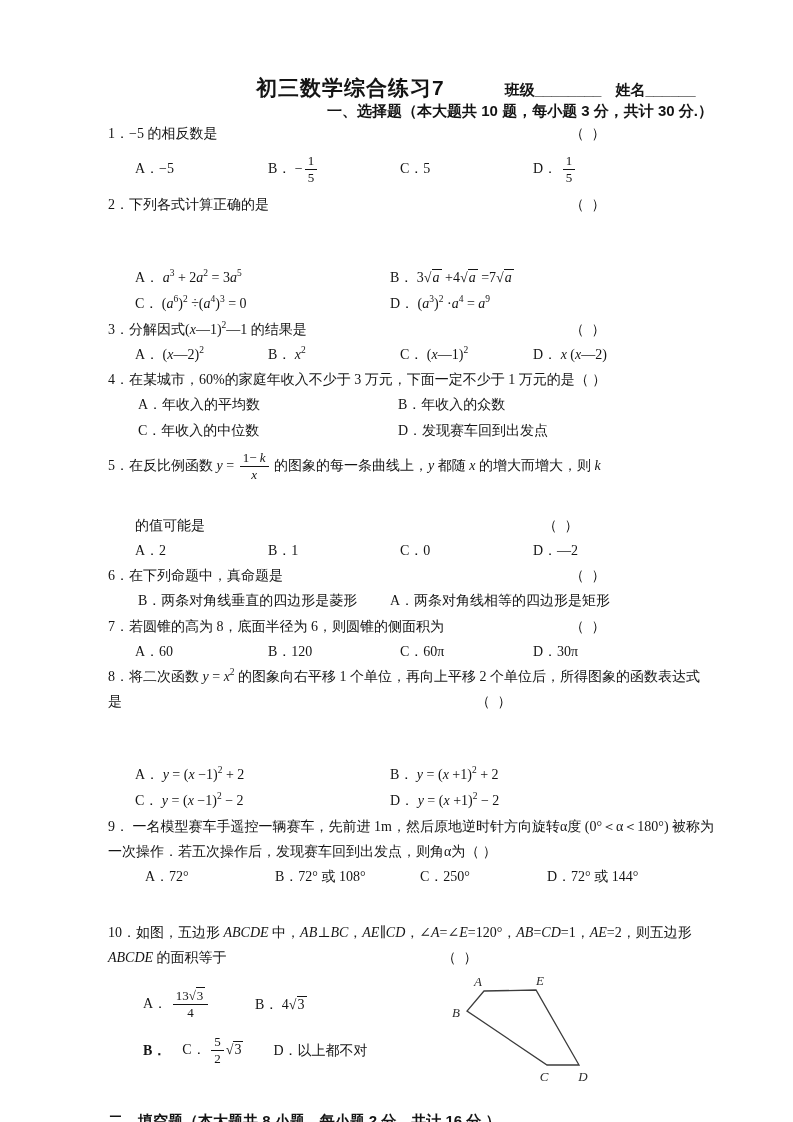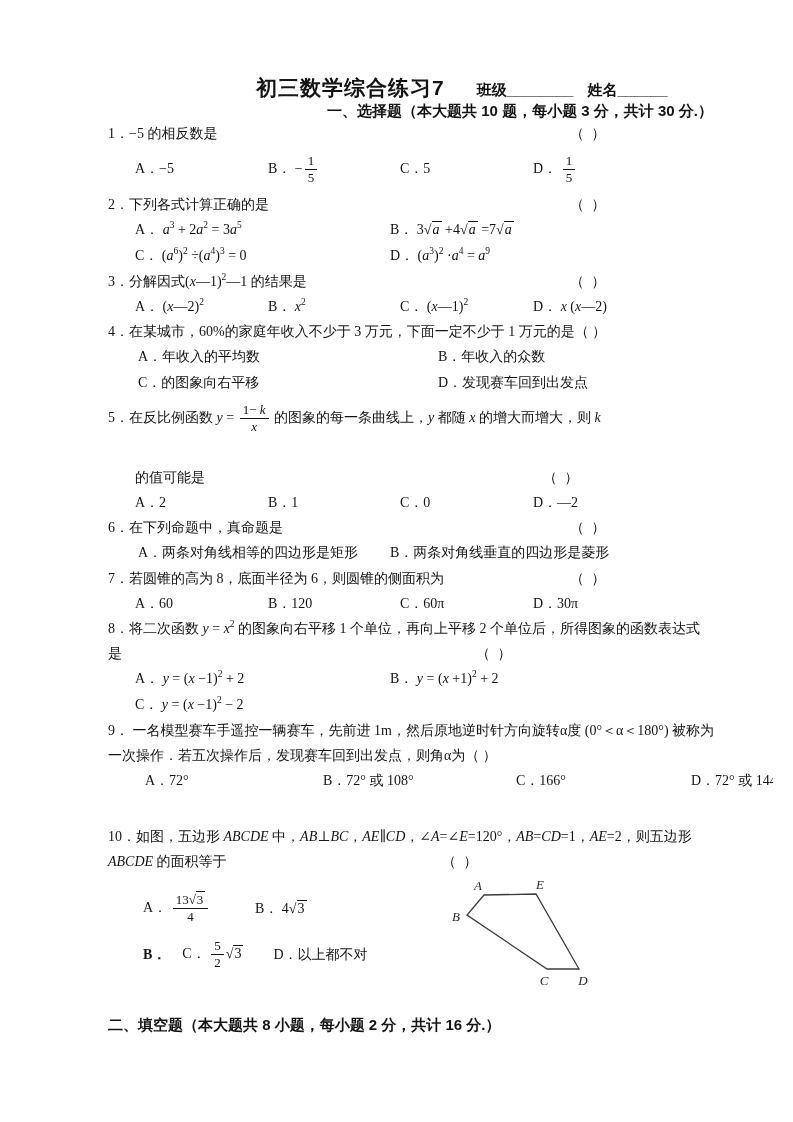--- a/index.html
+++ b/index.html
@@ -13,21 +13,21 @@
   .content { padding:74px 60px 0 88px; }
 
   
   .header-row { display:flex; align-items:baseline; white-space:nowrap; }
   .exam-title {
     font-family:"Liberation Sans","DejaVu Sans",sans-serif;
     font-weight:bold; font-size:21px; letter-spacing:1px; margin-left:148px;
   }
   .fill-fields {
     font-family:"Liberation Sans","DejaVu Sans",sans-serif;
-    font-weight:bold; font-size:15px; margin-left:32px;
+    font-weight:bold; font-size:15px; margin-left:60px;
   }
   .fill-fields .gap { display:inline-block; width:14px; }
 
   
   .sec-head {
     font-family:"Liberation Sans","DejaVu Sans",sans-serif;
     font-weight:bold; font-size:15px; white-space:nowrap;
   }
   .sec-one { margin-top:0;text-align:right; }
   .sec-two { margin-top:38px; }
@@ -36,25 +36,25 @@
   .line { position:relative; line-height:25px; white-space:nowrap; }
   .line.tall { height:46px; display:flex; align-items:center; }
   .br { position:absolute; left:462px; top:0; letter-spacing:2px; }
   .br.mid { left:368px; }
   .br.mid2 { left:334px; }
 
   
   .opts { white-space:nowrap; }
   .opts4 { display:grid; grid-template-columns:133px 132px 133px 1fr; padding-left:27px; line-height:25px; }
   .opts4.tall { align-items:center; min-height:46px; line-height:normal; }
-  .opts4.q9 { grid-template-columns:130px 145px 127px 1fr; padding-left:37px;gap:48px; }
-  .opts2 { display:grid; grid-template-columns:255px 1fr; padding-left:27px; line-height:26px; }
+  .opts4.q9 { grid-template-columns:130px 145px 127px 1fr; padding-left:37px; }
+  .opts2 { display:grid; grid-template-columns:255px 1fr; padding-left:27px; line-height:26px;margin-top:48px; }
   .opts2row { display:grid; padding-left:30px; line-height:25.5px; }
   .c252 { grid-template-columns:252px 1fr; }
-  .c260 { grid-template-columns:260px 1fr;gap:40px; }
+  .c260 { grid-template-columns:260px 1fr; }
   .c318 { grid-template-columns:318px 1fr; }
 
   
   i { font-style:italic; }
   sup { font-size:9.5px; vertical-align:super; line-height:0; }
   .frac { display:inline-flex; flex-direction:column; align-items:center; vertical-align:middle; margin:0 2px; text-align:center; }
   .frac .fnum, .frac .fden { display:block; font-size:13px; line-height:16px; padding:0 3px; }
   .frac .fnum { border-bottom:1.2px solid #141414; }
   .sq .rad { border-top:1.2px solid #141414; padding:0 2px 0 1px; }
 
@@ -131,21 +131,21 @@
 
     <div>
       <div class="line">
         <span>4．在某城市，60%的家庭年收入不少于 3 万元，下面一定不少于 1 万元的是（      ）</span>
       </div>
       <div class="opts opts2row c260">
         <span>A．年收入的平均数</span>
         <span>B．年收入的众数</span>
       </div>
       <div class="opts opts2row c260">
-        <span>C．的图象向右平移</span>
+        <span>C．年收入的中位数</span>
         <span>D．发现赛车回到出发点</span>
       </div>
     </div>
 
     <div>
       <div class="line tall">
         <span>5．在反比例函数 <i>y</i> = <span class="frac">
               <span class="fnum">1− <i>k</i></span>
               <span class="fden"><i>x</i></span>
             </span> 的图象的每一条曲线上，<i>y</i> 都随 <i>x</i> 的增大而增大，则 <i>k</i></span>
@@ -161,22 +161,22 @@
         <span>D．—2</span>
       </div>
     </div>
 
     <div>
       <div class="line">
         <span>6．在下列命题中，真命题是</span>
         <span class="br">（    ）</span>
       </div>
       <div class="opts opts2row c252">
+        <span>B．两条对角线垂直的四边形是菱形</span>
         <span>A．两条对角线相等的四边形是矩形</span>
-        <span>B．两条对角线垂直的四边形是菱形</span>
       </div>
     </div>
 
     <div>
       <div class="line">
         <span>7．若圆锥的高为 8，底面半径为 6，则圆锥的侧面积为</span>
         <span class="br">（    ）</span>
       </div>
       <div class="opts opts4">
         <span>A．60</span>
@@ -191,34 +191,35 @@
         <span>8．将二次函数 <i>y</i> = <i>x</i><sup>2</sup> 的图象向右平移 1 个单位，再向上平移 2 个单位后，所得图象的函数表达式</span>
       </div>
       <div class="line">
         <span>是</span>
         <span class="br mid">（    ）</span>
       </div>
       <div class="opts opts2">
         <span>A． <i>y</i> = (<i>x</i> −1)<sup>2</sup> + 2</span>
         <span>B． <i>y</i> = (<i>x</i> +1)<sup>2</sup> + 2</span>
         <span>C． <i>y</i> = (<i>x</i> −1)<sup>2</sup> − 2</span>
+        <span>D． <i>y</i> = (<i>x</i> +1)<sup>2</sup> − 2</span>
       </div>
     </div>
 
     <div>
       <div class="line">
         <span>9． 一名模型赛车手遥控一辆赛车，先前进 1m，然后原地逆时针方向旋转α度 (0°＜α＜180°) 被称为</span>
       </div>
       <div class="line">
         <span>一次操作．若五次操作后，发现赛车回到出发点，则角α为（  ）</span>
       </div>
       <div class="opts opts4 q9">
         <span>A．72°</span>
         <span>B．72° 或 108°</span>
-        <span>C．166°</span>
+        <span>C．250°</span>
         <span>D．72° 或 144°</span>
       </div>
     </div>
 
     <div class="q10">
       <div class="line">
         <span>10．如图，五边形 <i>ABCDE</i> 中，<i>AB</i>⊥<i>BC</i>，<i>AE</i>∥<i>CD</i>，∠<i>A</i>=∠<i>E</i>=120°，<i>AB</i>=<i>CD</i>=1，<i>AE</i>=2，则五边形</span>
       </div>
       <div class="line">
         <span><i>ABCDE</i> 的面积等于</span>

